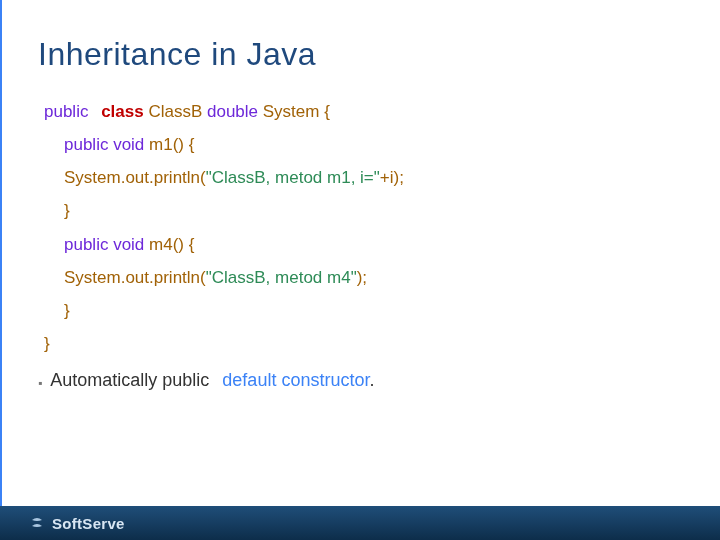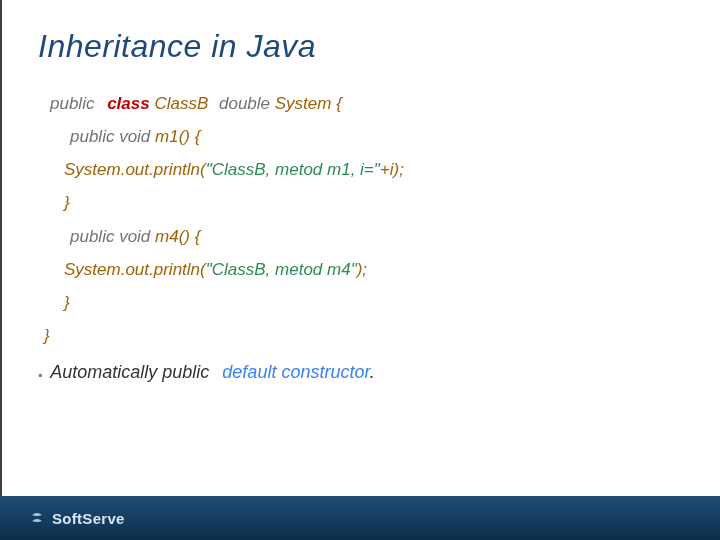--- a/index.html
+++ b/index.html
@@ -7,40 +7,39 @@
     width: 720px;
     height: 540px;
     background: #fff;
     font-family: "Segoe UI", Candara, "Trebuchet MS", sans-serif;
     position: relative;
     overflow: hidden;
   }
   .slide {
     width: 100%;
     height: 100%;
-    padding: 28px 36px 0 36px;
-    border-left: 2px solid #404040;
-    font-style: italic;
+    padding: 36px 36px 0 36px;
+    border-left: 2px solid #3b82f6;
   }
   .title {
     font-size: 32px;
     font-weight: 400;
     color: #1f497d;
     margin-bottom: 22px;
     letter-spacing: 0.5px;
   }
   .code-block {
     padding-left: 6px;
     font-size: 17px;
     line-height: 1.95;
     color: #3a3a3a;
   }
   .code-line { white-space: pre; }
   .indent1 { padding-left: 20px; }
-  .kw-blue { color: #737373; margin-left: 6px; }
+  .kw-blue { color: #6d28d9; }
   .kw-red { color: #c00000; font-weight: 600; margin-left: 8px; }
   .str-green { color: #2e8b57; }
   .plain { color: #a16207; }
   .bullet-row {
     display: flex;
     align-items: flex-start;
     margin-top: 10px;
     font-size: 18px;
     color: #333;
   }
@@ -48,21 +47,21 @@
     color: #777;
     margin-right: 8px;
     font-size: 12px;
     line-height: 26px;
   }
   .footer {
     position: absolute;
     left: 0;
     bottom: 0;
     width: 100%;
-    height: 44px;
+    height: 34px;
     background: linear-gradient(to bottom, #1f4e79, #0d2d4a);
     display: flex;
     align-items: center;
     padding-left: 28px;
   }
   .logo-swirl {
     width: 18px;
     height: 18px;
     margin-right: 6px;
     display: inline-flex;

